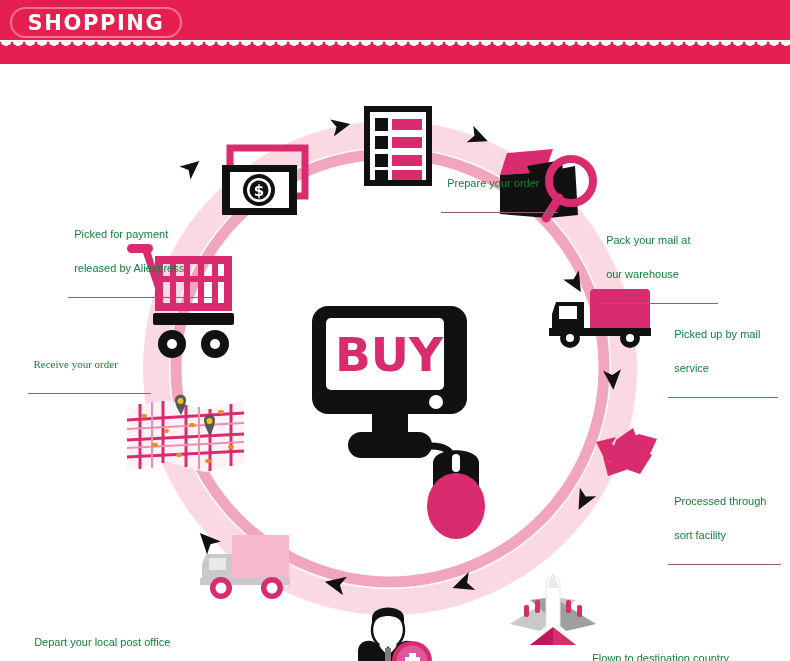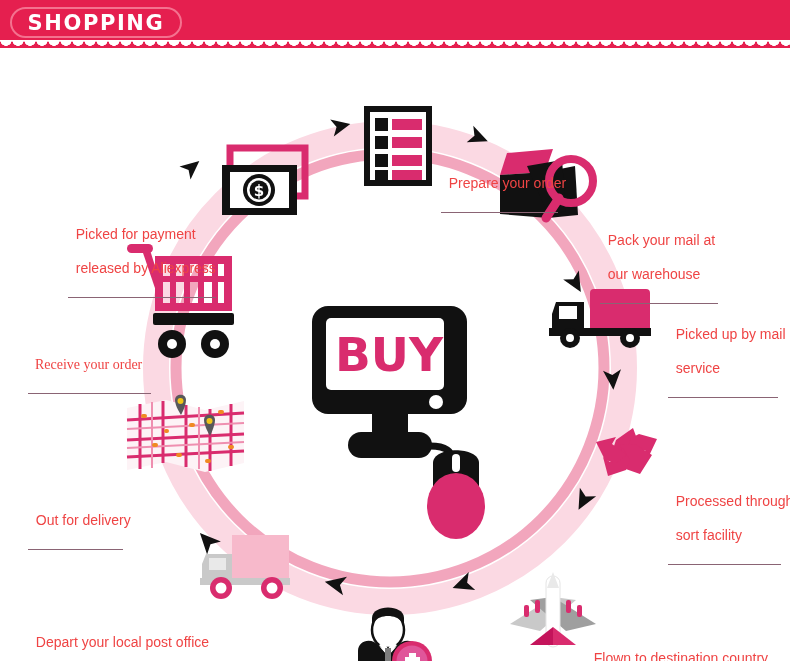--- a/index.html
+++ b/index.html
@@ -1,36 +1,36 @@
 <!DOCTYPE html>
 <html><head>
 <meta charset="utf-8">
 <style>
   html,body{margin:0;padding:0;background:#ffffff;}
   body{width:790px;height:661px;position:relative;overflow:hidden;
        font-family:"Liberation Sans",sans-serif;color:#111;}
 
   
-  #header{position:absolute;left:0;top:0;width:790px;height:48px;background:#e51f4f;}
+  #header{position:absolute;left:0;top:0;width:790px;height:64px;background:#e51f4f;}
   #header-scallop{position:absolute;left:0;top:40px;width:790px;height:12px;
       background:
         radial-gradient(circle at 6px 0px, #ffffff 5.6px, rgba(255,255,255,0) 6.0px);
       background-size:12px 12px;background-repeat:repeat-x;}
   #shopping-badge{position:absolute;left:10px;top:7px;width:172px;height:31px;
       border:2px solid #f4728f;border-radius:16px;box-sizing:border-box;
       display:flex;align-items:center;justify-content:center;}
   #shopping-badge span{color:#ffffff;font-size:21px;font-weight:bold;letter-spacing:1.6px;
       font-family:"DejaVu Sans",sans-serif;}
 
   
   #stage{position:absolute;left:0;top:48px;width:790px;height:613px;}
   svg#flow{position:absolute;left:0;top:0;}
 
   
-  .label{position:absolute;font-size:14px;line-height:17px;color:#ef4444;white-space:pre;}
+  .label{position:absolute;font-size:11px;line-height:17px;color:#15803d;white-space:pre;}
   .label .rule{display:block;height:1px;background:#8a6474;margin-top:3px;}
 
   .lbl-wait{left:68px;top:161px;}
   .lbl-wait .rule{width:148px;}
   .lbl-prepare{left:441px;top:110px;}
   .lbl-prepare .rule{width:117px;}
   .lbl-pack{left:600px;top:167px;}
   .lbl-pack .rule{width:118px;}
   .lbl-picked{left:668px;top:261px;}
   .lbl-picked .rule{width:110px;}
@@ -270,23 +270,19 @@
 <div class="label lbl-flown">
   <span>Flown to destination country</span>
   
 </div>
 
 <div class="label lbl-depart">
   <span>Depart your local post office</span>
   
 </div>
 
-<div class="label lbl-outdel">
-  <span>Out for delivery</span>
-  <span class="rule"></span>
-</div>
 
 <div class="label lbl-receive">
   <span>Receive your order</span>
   <span class="rule"></span>
 </div>
 
 </div>
 
 </body></html>

